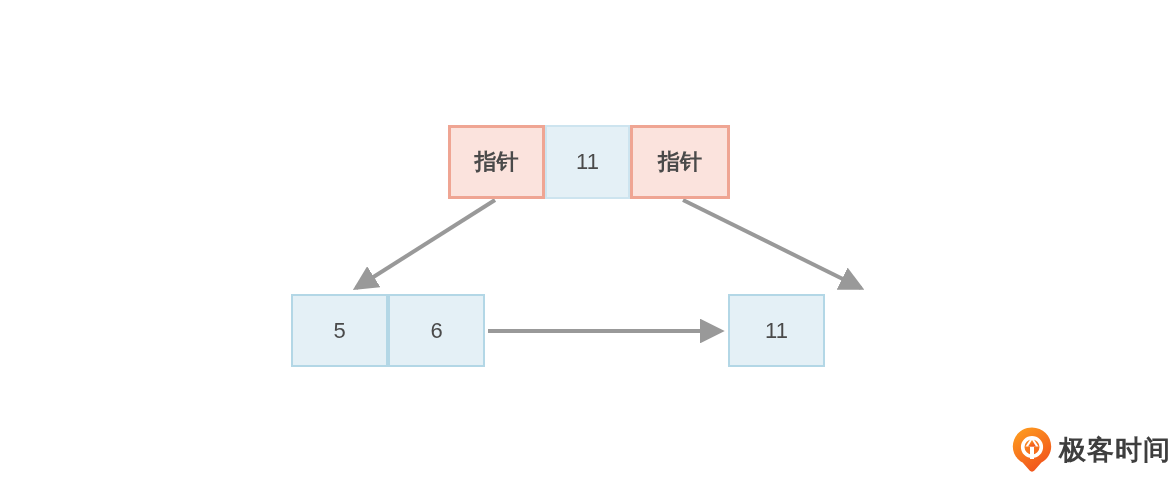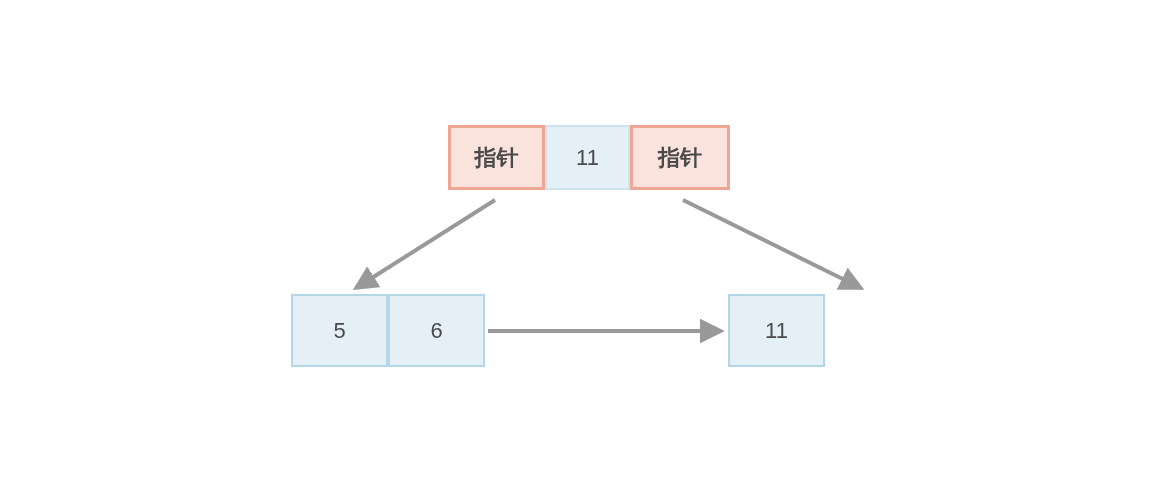--- a/index.html
+++ b/index.html
@@ -42,21 +42,21 @@
     background: var(--blue_fill, #e4f0f6);
     font-weight: 400;
   }
   .root-node .cell.key {
     border: 2px solid var(--blue_border_light, #cde4ef);
   }
   .leaf-node .cell.key {
     border: 2px solid var(--blue_border, #b3d7e6);
   }
   .root-node { left: 448px; top: 125px; }
-  .root-node .cell { height: 65px; }
+  .root-node .cell { height: 74px; }
   .root-node .cell:nth-child(1) { width: 97px; }
   .root-node .cell:nth-child(2) { width: 85px; }
   .root-node .cell:nth-child(3) { width: 100px; }
   .leaf-node .cell { width: 97px; height: 73px; }
   .leaf-left  { left: 291px; top: 294px; }
   .leaf-right { left: 728px; top: 294px; }
   .logo {
     position: absolute;
     left: 1012px; top: 427px;
     display: flex;
@@ -95,14 +95,30 @@
 
   <div class="node leaf-node leaf-left">
     <div class="cell key">5</div>
     <div class="cell key">6</div>
   </div>
 
   <div class="node leaf-node leaf-right">
     <div class="cell key">11</div>
   </div>
 
+  <div class="logo">
+    <svg width="40" height="46" viewBox="0 0 40 46" xmlns="http://www.w3.org/2000/svg">
+      <defs>
+        <linearGradient id="og" x1="0" y1="0" x2="0.6" y2="1">
+          <stop offset="0" stop-color="#ffa21f"></stop>
+          <stop offset="1" stop-color="#f1541d"></stop>
+        </linearGradient>
+      </defs>
+      <path d="M20 0.5 C9.2 0.5 0.8 9 0.8 19.5 C0.8 26.6 4.8 32.3 10.6 35.5 L17.6 43.6 C18.9 45.1 21.1 45.1 22.4 43.6 L29.4 35.5 C35.2 32.3 39.2 26.6 39.2 19.5 C39.2 9 30.8 0.5 20 0.5 Z" fill="url(#og)"></path>
+      <circle cx="20" cy="20" r="9.3" fill="none" stroke="#ffffff" stroke-width="3.6"></circle>
+      <rect x="18" y="20" width="4" height="12" fill="#ffffff"></rect>
+      <polygon points="20,9.5 26.5,19.5 13.5,19.5" fill="#ffffff"></polygon>
+      <polygon points="20,13 24,19.5 16,19.5" fill="url(#og)"></polygon>
+    </svg>
+    <span class="logo-text">极客时间</span>
+  </div>
 
 </div>
 
 </body></html>

